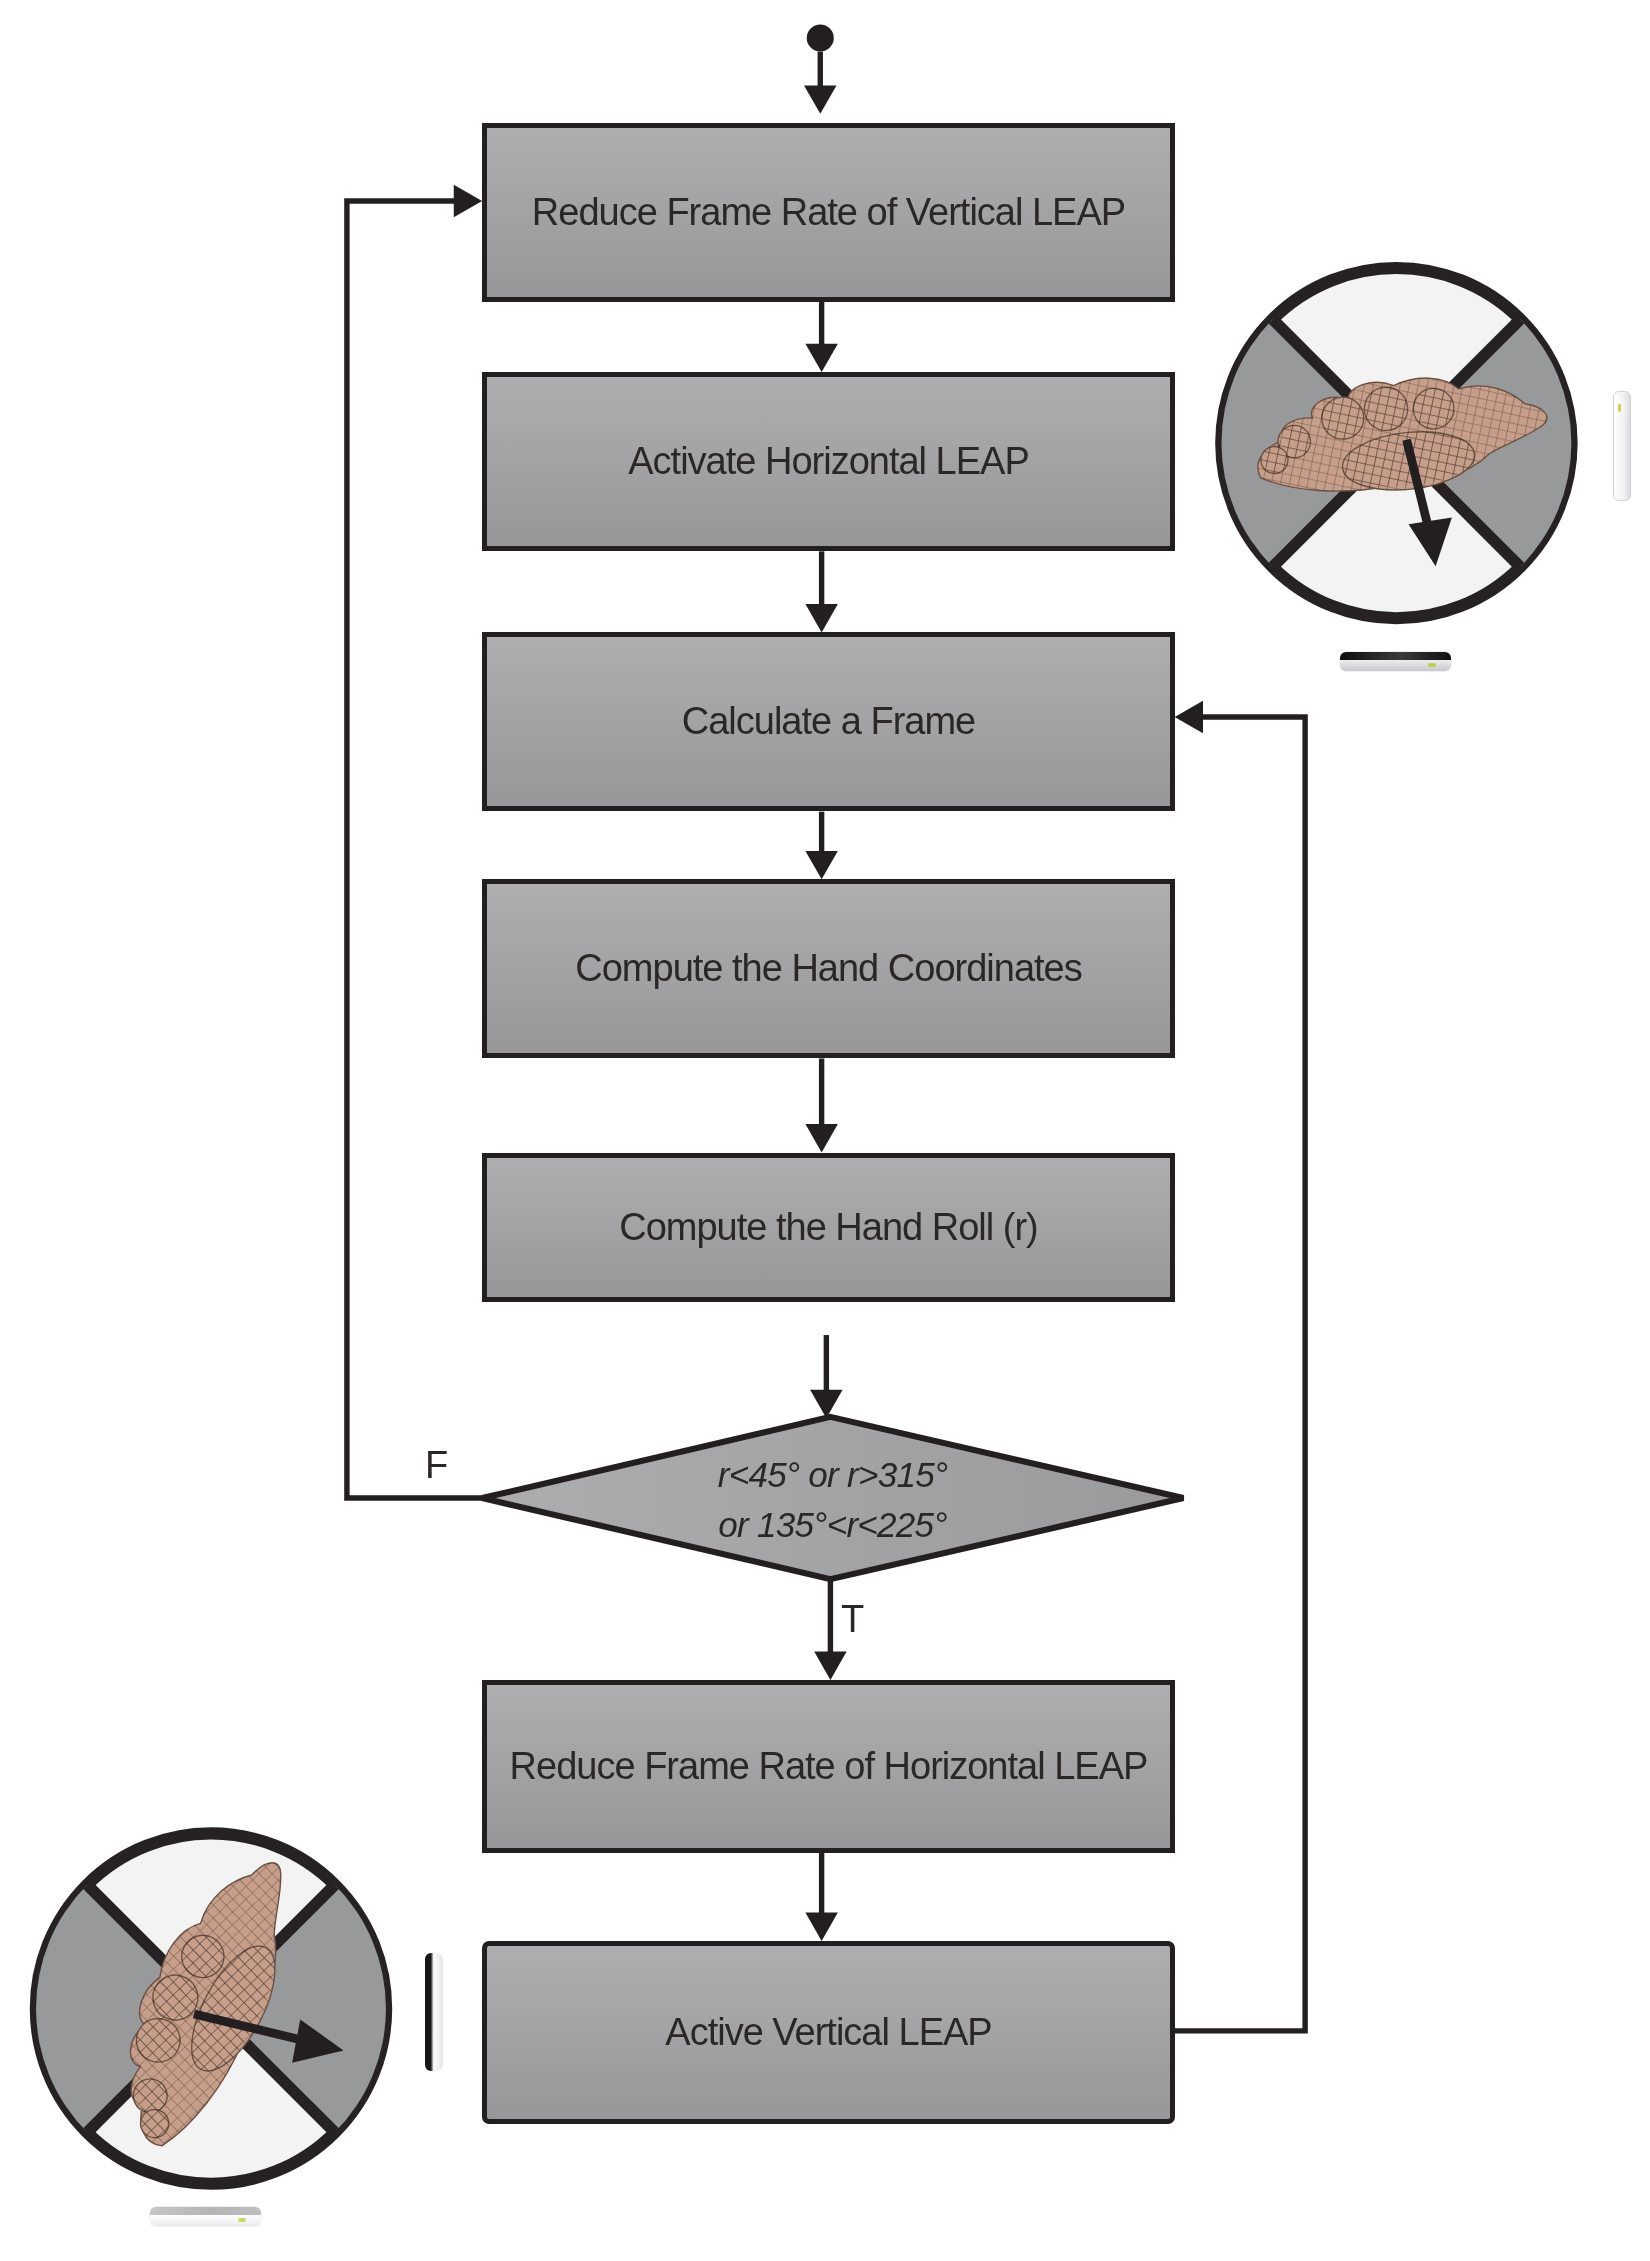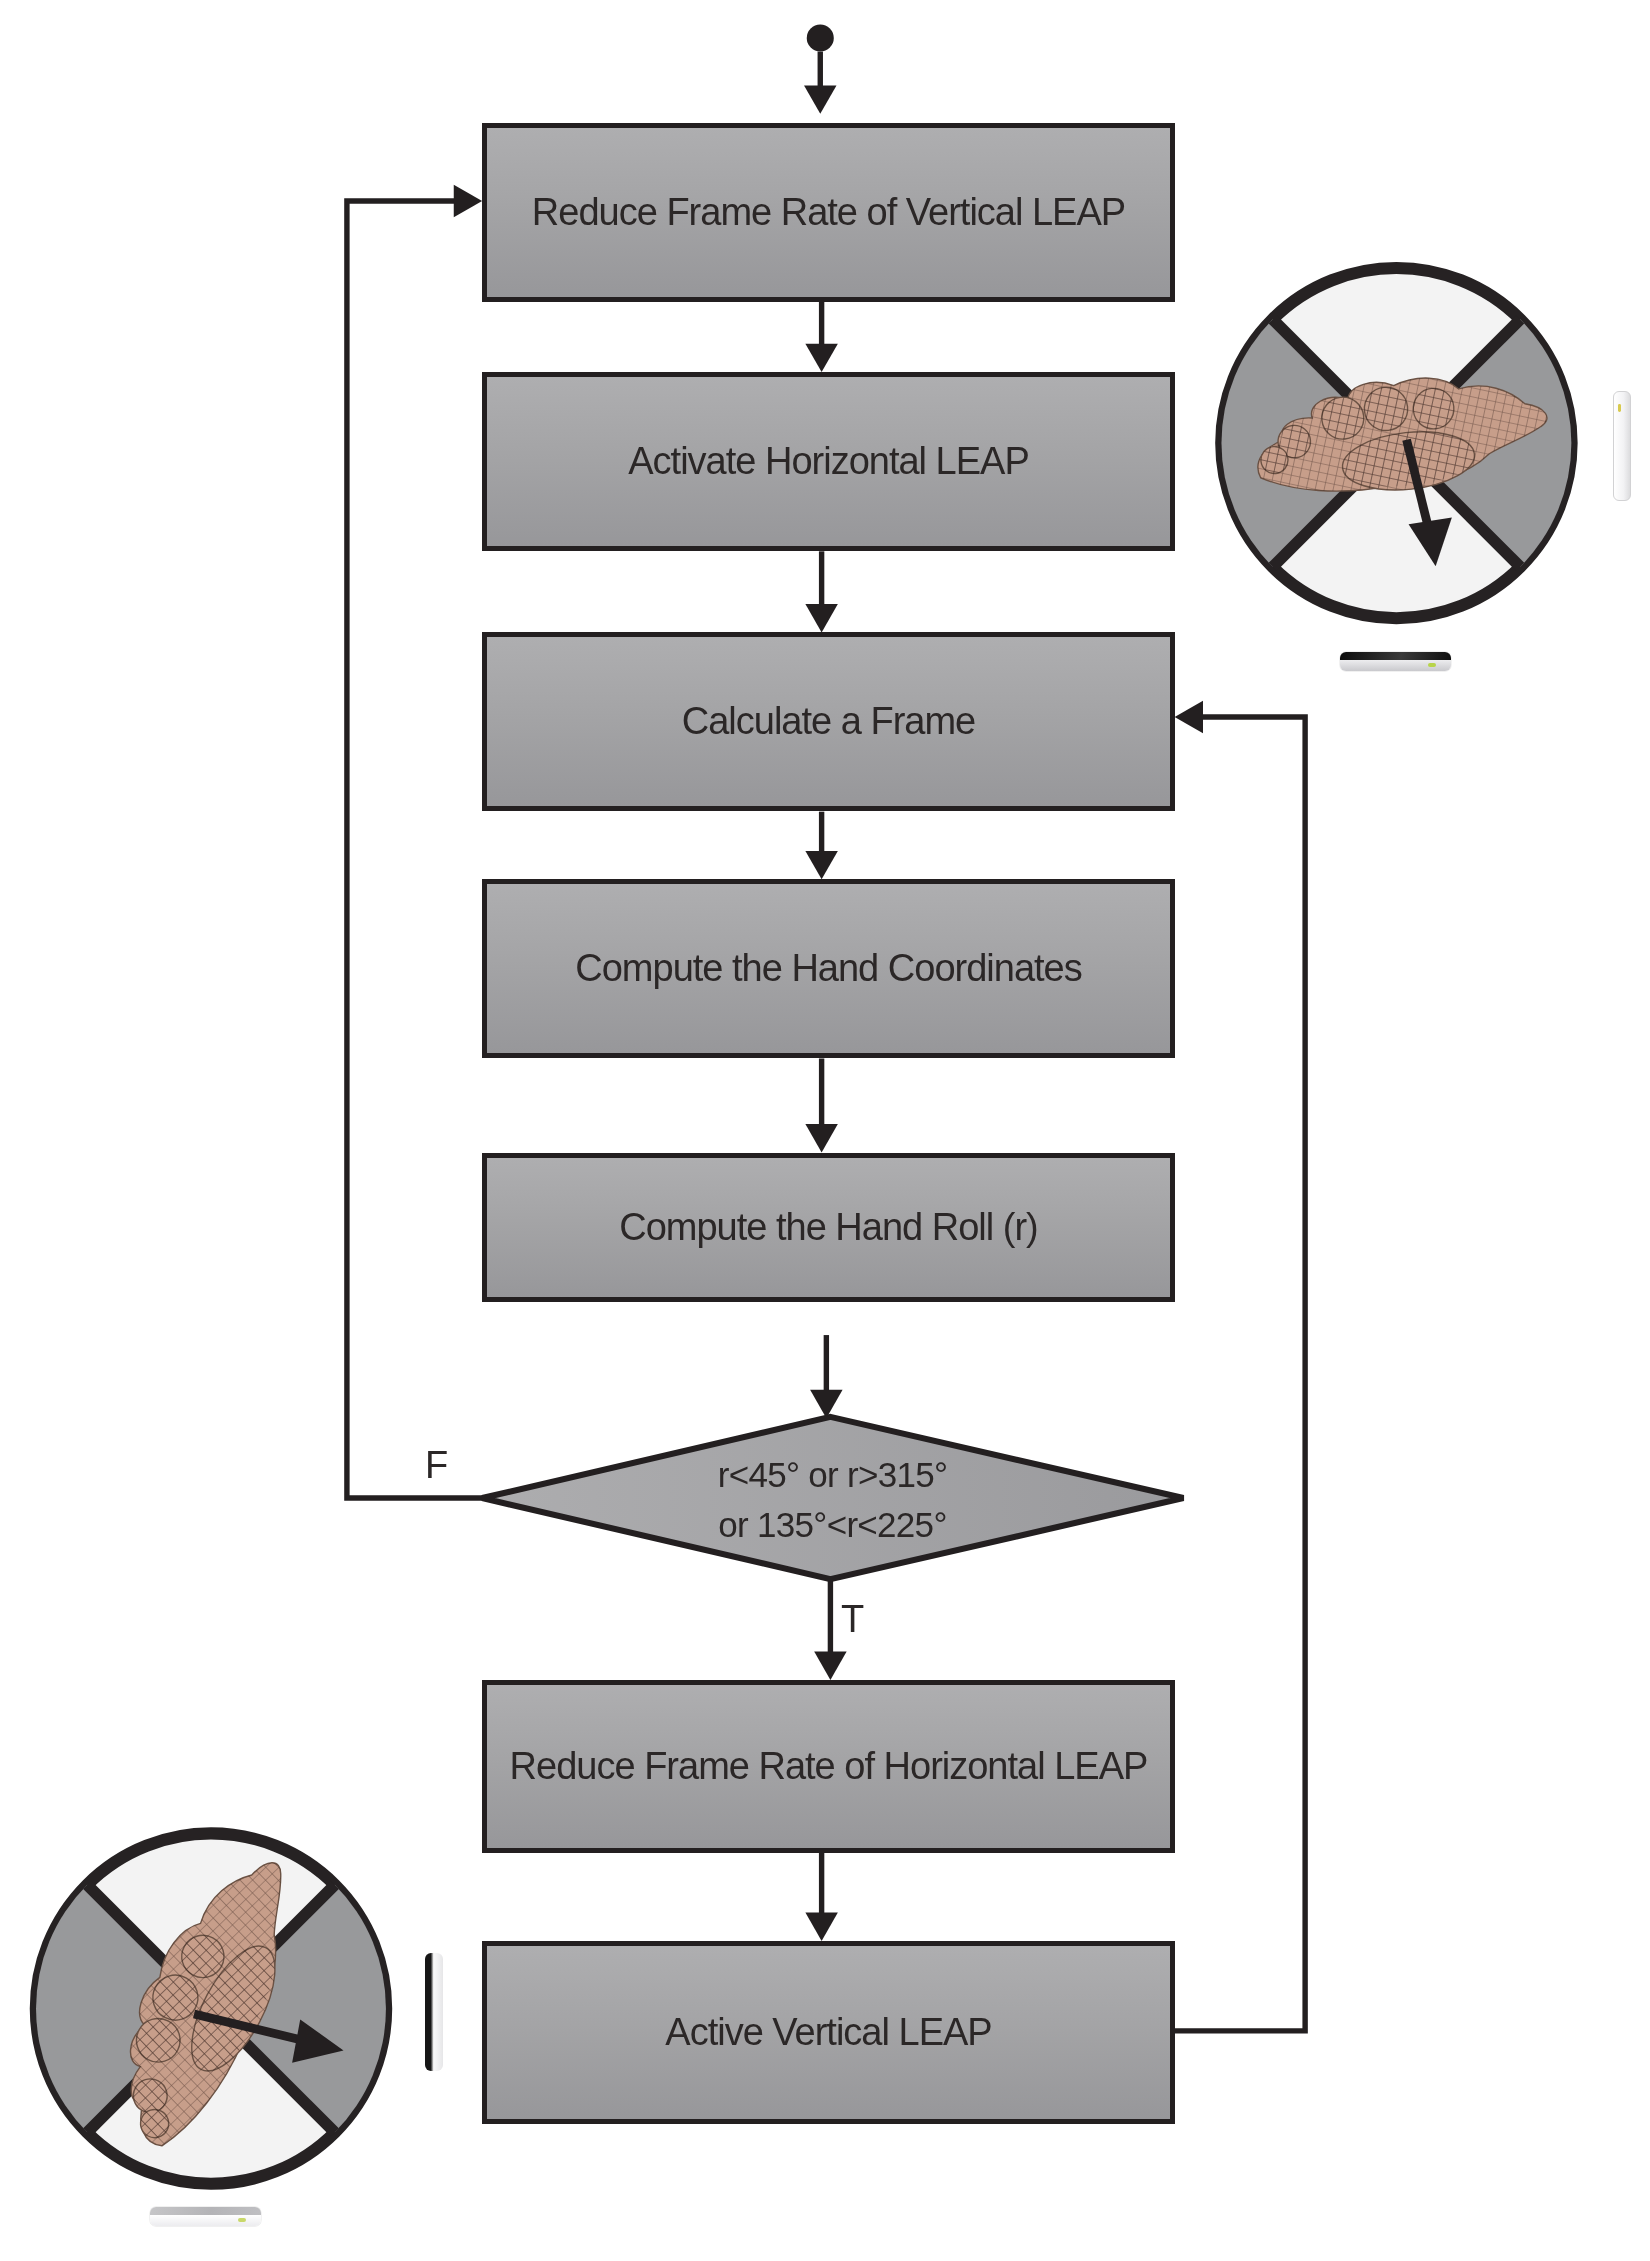--- a/index.html
+++ b/index.html
@@ -5,21 +5,21 @@
   html,body{margin:0;padding:0;background:#ffffff;}
   .canvas{position:relative;width:1650px;height:2261px;background:#ffffff;overflow:hidden;
           font-family:"Liberation Sans",sans-serif;}
   svg.layer{position:absolute;left:0;top:0;}
   .node{position:absolute;left:482px;width:693px;height:179px;box-sizing:border-box;
         border:5.4px solid #231f20;background:linear-gradient(180deg,#aeaeb0 0%,#a4a4a6 45%,#97979a 100%);
         display:flex;align-items:center;justify-content:center;text-align:center;
         font-size:38px;letter-spacing:-1px;color:#2b2727;}
   .diamond-text{position:absolute;left:482px;top:1424px;width:701px;height:152px;
         display:flex;flex-direction:column;align-items:center;justify-content:center;
-        font-size:35px;letter-spacing:-0.7px;color:#2b2727;line-height:50px;text-align:center;}
+        font-size:35px;letter-spacing:-0.7px;color:#2b2727;line-height:50px;text-align:center;font-style:italic;}
   .branch-label{position:absolute;font-size:38px;color:#2b2727;}
   .leap-h{position:absolute;width:111px;height:19px;border-radius:6px;overflow:hidden;
           box-shadow:0 0 0 0.7px rgba(0,0,0,0.08);}
   .leap-h .top{position:absolute;left:0;top:0;width:100%;height:42%;}
   .leap-h .body{position:absolute;left:0;top:42%;width:100%;height:58%;}
   .leap-h .led{position:absolute;right:15px;top:60%;width:8px;height:3.4px;border-radius:2px;}
   .leap-v{position:absolute;width:18px;border-radius:6px;overflow:hidden;box-sizing:border-box;}
   .leap-v.white{height:110px;background:linear-gradient(90deg,#ffffff 0%,#f2f2f4 60%,#dcdcde 100%);
           border:1.4px solid #d2d2d4;}
   .leap-v.dark-edge{height:118px;background:linear-gradient(90deg,#161616 0%,#161616 32%,#fafafa 48%,#e6e6e8 100%);}
@@ -137,21 +137,21 @@
   </div>
   <div class="node" style="top:879px;height:179px;">
     <span>Compute the Hand Coordinates</span>
   </div>
   <div class="node" style="top:1153px;height:149px;">
     <span>Compute the Hand Roll (r)</span>
   </div>
   <div class="node" style="top:1680px;height:173px;">
     <span>Reduce Frame Rate of Horizontal LEAP</span>
   </div>
-  <div class="node" style="top:1941px;height:183px;">
+  <div class="node" style="top:1941px;height:183px;border-radius:7px;">
     <span>Active Vertical LEAP</span>
   </div>
 
   <div class="diamond-text">
     <span>r&lt;45° or r&gt;315°</span>
     <span>or 135°&lt;r&lt;225°</span>
   </div>
 
   <div class="branch-label" style="left:425px;top:1444px;">F</div>
   <div class="branch-label" style="left:841px;top:1598px;">T</div>

